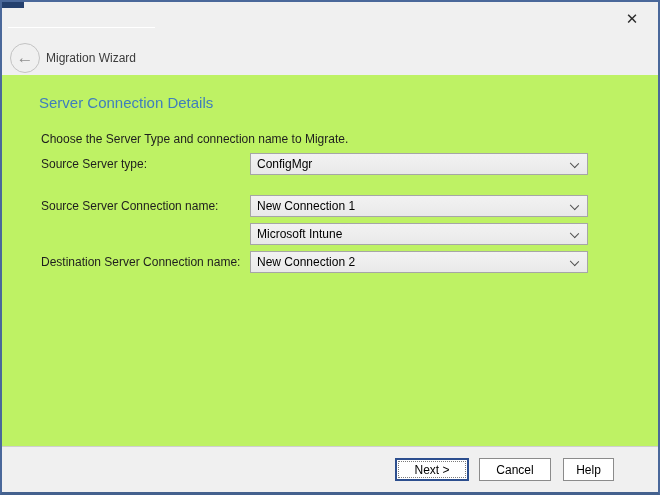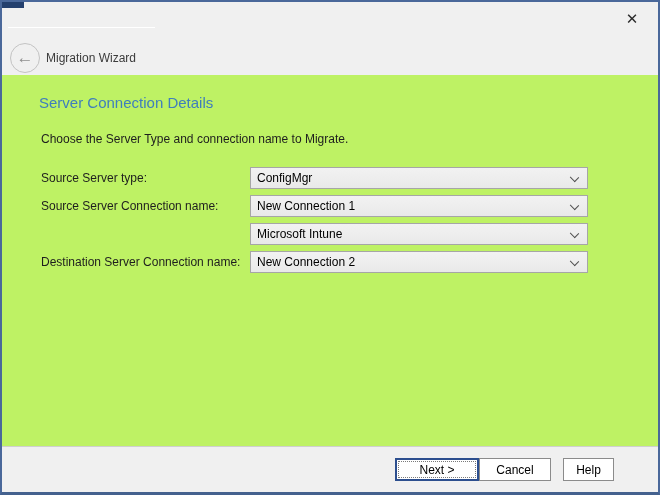--- a/index.html
+++ b/index.html
@@ -80,21 +80,21 @@
     font-size: 15px;
     color: #3f7ebc;
   }
   .instruction {
     position: absolute;
     left: 39px; top: 57px;
     font-size: 12px;
     color: #1e1e1e;
   }
   .form-row { position: absolute; left: 0; right: 0; height: 22px; }
-  .form-row.r0 { top: 92px; }
+  .form-row.r0 { top: 78px; }
   .form-row.r1 { top: 120px; }
   .form-row.r2 { top: 148px; }
   .form-row.r3 { top: 176px; }
   .field-label {
     position: absolute;
     left: 39px; top: 0;
     height: 22px;
     line-height: 22px;
     font-size: 12px;
     color: #1e1e1e;
@@ -135,21 +135,21 @@
     background: #ffffff;
     border: 1px solid #8b8b8b;
     font-family: "Liberation Sans", "DejaVu Sans", sans-serif;
     font-size: 12px;
     color: #000000;
     text-align: center;
     cursor: default;
   }
   .btn-next {
     left: 393px;
-    width: 84px;
+    width: 74px;
     border: 2px solid #2c4e8e;
     outline: 1px dotted #7a7a7a;
     outline-offset: -4px;
   }
   .btn-cancel { left: 477px; width: 72px; }
   .btn-help  { left: 561px; width: 51px; }
 </style>
 </head>
 <body>
 

